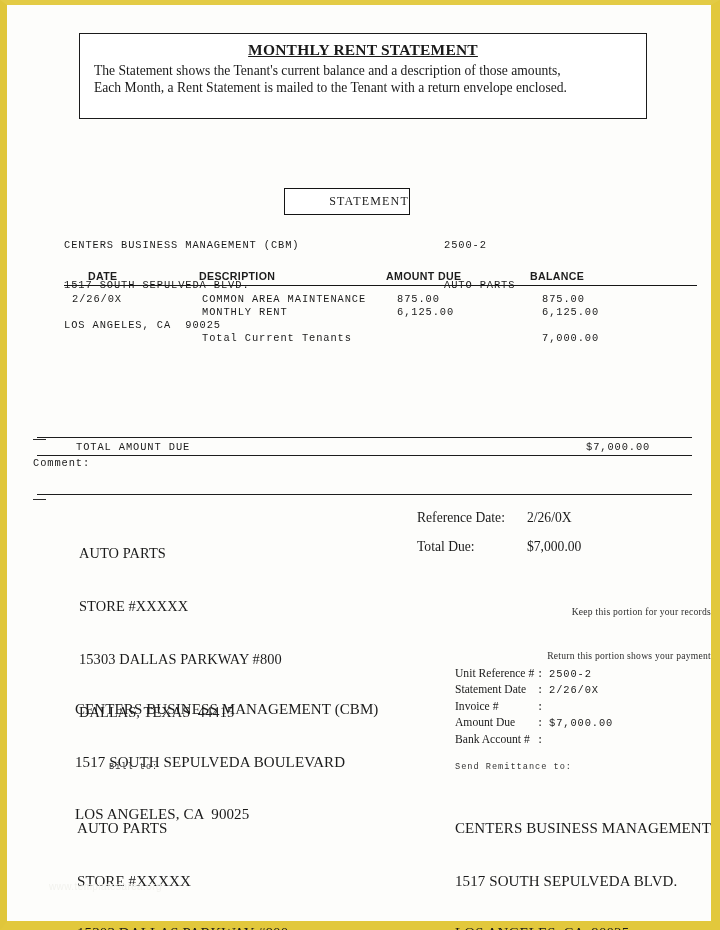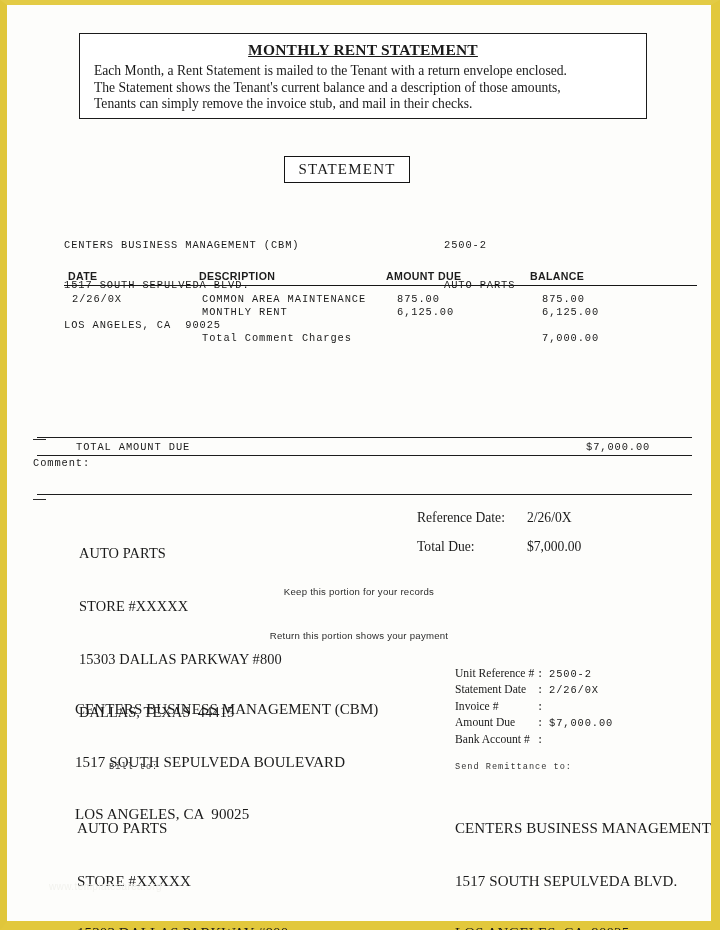--- a/index.html
+++ b/index.html
@@ -61,27 +61,27 @@
     font-size: 13.6px;
     line-height: 16.6px;
     text-align: left;
     padding-left: 4px;
     white-space: nowrap;
   }
 
   
   #statement-badge {
     left: 277px;
-    top: 151px;
+    top: 183px;
     width: 124px;
     height: 25px;
     border: 1.3px solid #141414;
     background: #ffffff;
-    text-align: center;
-    font-size: 15px;
+    text-align: right;
+    font-size: 12px;
     line-height: 25px;
     letter-spacing: 1.2px;
     font-family: "Liberation Serif", serif;
   }
 
   
   .mono {
     font-family: "Liberation Mono", "DejaVu Sans Mono", monospace;
     font-size: 10.4px;
     letter-spacing: 0.9px;
@@ -144,26 +144,27 @@
     white-space: pre;
     letter-spacing: 0.1px;
   }
   #keep-addr { left: 72px; top: 505px; }
   #keep-meta { left: 410px; top: 505px; width: 250px; }
   #keep-meta .mrow { position: relative; height: 29px; }
   #keep-meta .mlabel { position: absolute; left: 0; top: 0; font-size: 13.6px; }
   #keep-meta .mval   { position: absolute; left: 110px; top: 0; font-size: 13.6px; }
 
   .cut-note {
-    font-family: Liberation Sans, sans-serif;
+    font-family: Liberation Serif, serif;
     font-size: 9.6px;
     letter-spacing: 0.25px;
     color: #2d2d2d;
-    text-align: center;
+    text-align: right;
     width: 100%;
+    margin-top: 20px;
   }
   #note-keep   { left: 0; top: 581px; }
   #note-return { left: 0; top: 625px; }
 
   
   #stub-sender { left: 68px; top: 661px; }
   #stub-sender .ln { font-size: 15px; line-height: 17.4px; white-space: pre; }
 
   #stub-fields { left: 448px; top: 662px; width: 240px; text-align: center; }
   #stub-fields .frow { position: relative; height: 16.4px; }
@@ -207,57 +208,56 @@
   }
 </style>
 </head>
 <body>
 
 <div id="page">
 <div id="sheet">
 
   <div class="abs" id="intro-box">
     <div id="intro-title">MONTHLY RENT STATEMENT</div>
+    <div class="intro-line">The Statement shows the Tenant's current balance and a description of those amounts,</div>
     <div class="intro-line">Each Month, a Rent Statement is mailed to the Tenant with a return envelope enclosed.</div>
-    <div class="intro-line">The Statement shows the Tenant's current balance and a description of those amounts,</div>
-    <div class="intro-line">Tenants can simply remove the invoice stub, and mail in their checks.</div>
   </div>
 
   <div class="abs" id="statement-badge">STATEMENT</div>
 
   <div class="abs mono" id="remit-block">
     <div>CENTERS BUSINESS MANAGEMENT (CBM)</div>
     <div>1517 SOUTH SEPULVEDA BLVD.</div>
     <div>LOS ANGELES, CA  90025</div>
   </div>
   <div class="abs mono" id="unit-block">
     <div>2500-2</div>
     <div>AUTO PARTS</div>
   </div>
 
   <div class="abs" id="ledger-head">
-    <div class="col" style="left:4px">DATE</div>
+    <div class="col" style="left:24px">DATE</div>
     <div class="col" style="left:135px">DESCRIPTION</div>
     <div class="col" style="left:322px">AMOUNT DUE</div>
     <div class="col" style="left:466px">BALANCE</div>
   </div>
   <div class="abs" id="ledger-rule"></div>
 
   <div class="abs" id="ledger-body">
 
     <div class="cell mono" style="left:8px;   top:0px">2/26/0X</div>
     <div class="cell mono" style="left:138px; top:0px">COMMON AREA MAINTENANCE</div>
     <div class="cell mono" style="left:333px; top:0px">875.00</div>
     <div class="cell mono" style="left:478px; top:0px">875.00</div>
 
     <div class="cell mono" style="left:138px; top:13px">MONTHLY RENT</div>
     <div class="cell mono" style="left:333px; top:13px">6,125.00</div>
     <div class="cell mono" style="left:478px; top:13px">6,125.00</div>
 
-    <div class="cell mono" style="left:138px; top:39px">Total Comment Charges</div>
+    <div class="cell mono" style="left:138px; top:39px">Total Current Tenants</div>
     <div class="cell mono" style="left:478px; top:39px">7,000.00</div>
   </div>
 
   <div class="abs tick" style="left:26px; top:434px"></div>
   <div class="abs" id="rule-upper"></div>
 
   <div class="abs" id="total-row">
     <div class="mono" style="position:absolute; left:12px; top:0">TOTAL AMOUNT DUE</div>
     <div class="mono" style="position:absolute; left:522px; top:0">$7,000.00</div>
   </div>

